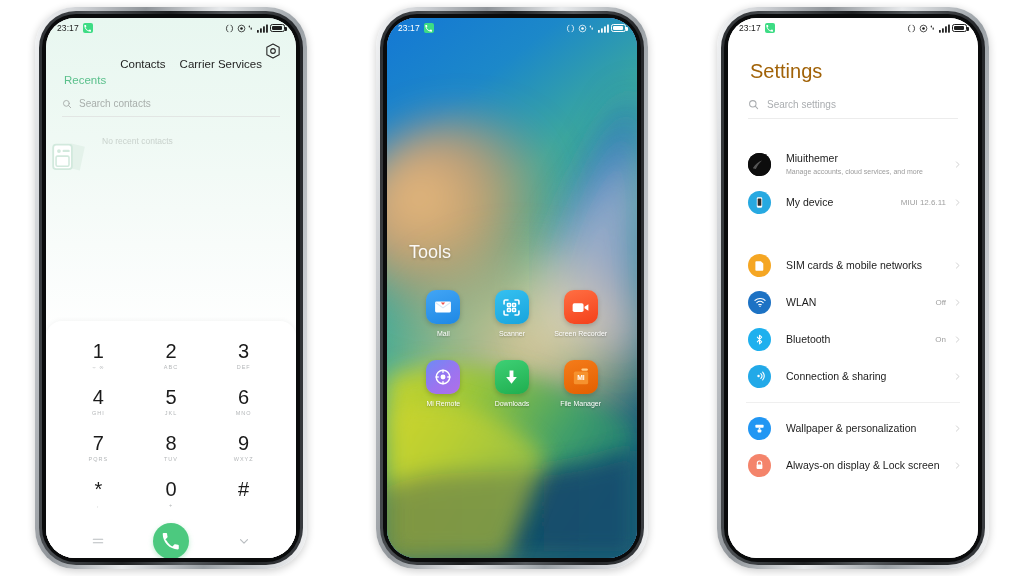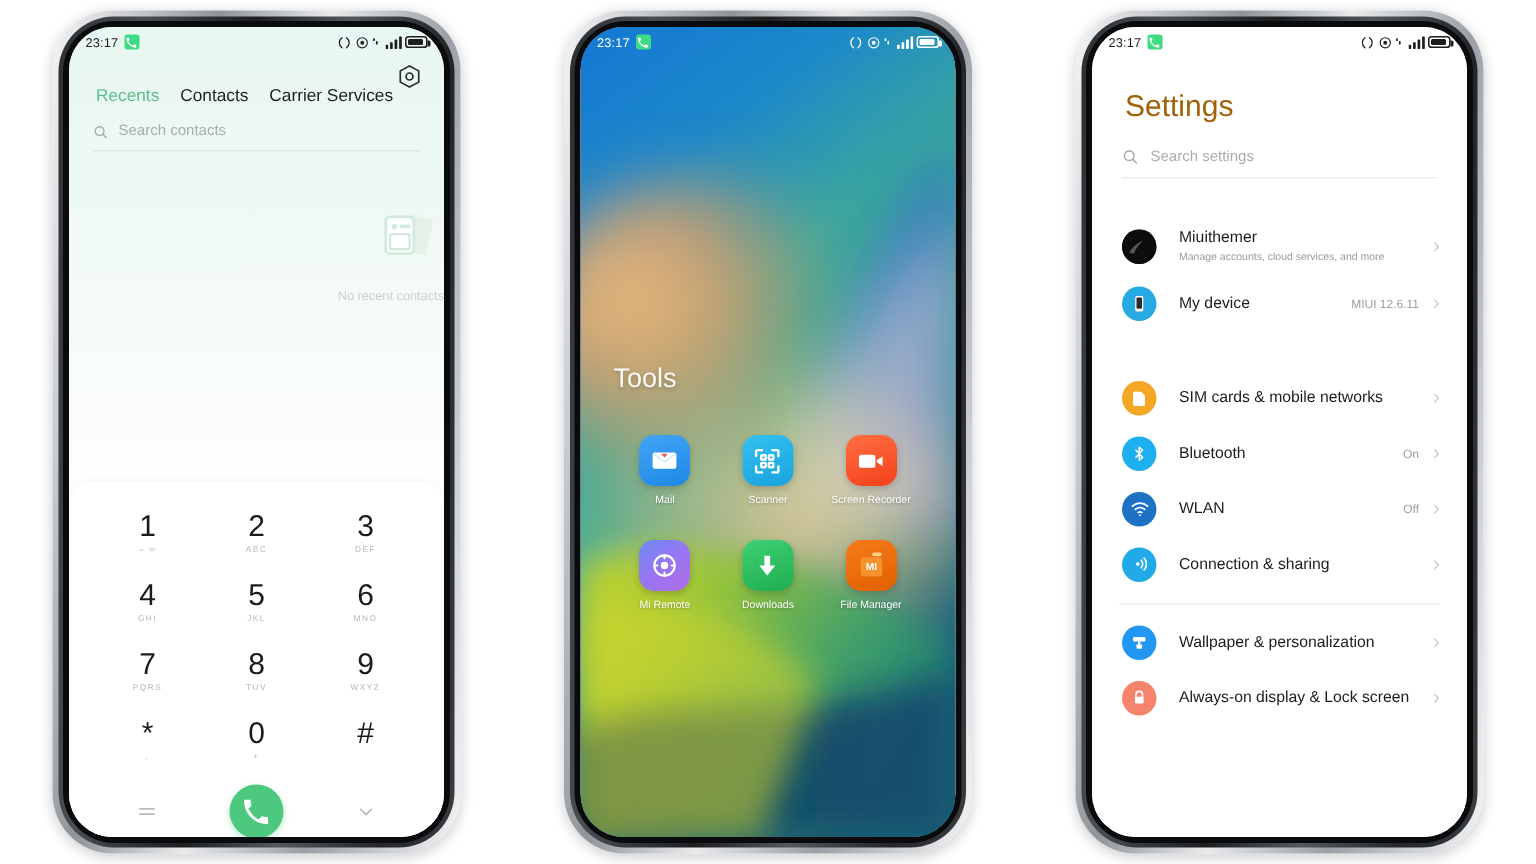--- a/index.html
+++ b/index.html
@@ -78,30 +78,30 @@
   .dialer-top { padding: 24px 0 0 0; position: relative; }
   .gear-btn {
     position: absolute; right: 14px; top: 24px;
     width: 18px; height: 18px; cursor: pointer;
   }
   .tabs {
     display: flex; gap: 14px; padding: 16px 18px 0 18px;
     font-size: 11.5px;
   }
   .tab { color: #1f1f1f; white-space: nowrap; cursor: pointer; }
-  .tab.active { color: #5bc08c; }
+  .tab.active { color: #5bc08c; margin-top: 16px; }
   .searchrow {
     margin: 12px 16px 0 16px; padding-bottom: 7px;
     border-bottom: 1px solid #e2e6e4;
     display: flex; align-items: center; gap: 7px;
   }
   .search-ph { font-size: 10px; color: #a8aeab; }
   .empty-area {
     position: absolute; top: 118px; left: 0; right: 0;
-    display: flex; flex-direction: column; align-items: flex-end; gap: 10px;
+    display: flex; flex-direction: row; align-items: flex-start; gap: 10px;
   }
   .empty-txt { font-size: 8.5px; color: #c9d2cd; }
   .dialpad {
     position: absolute; bottom: 0; left: 0; right: 0;
     height: 237px;
     background: #ffffff;
     border-top-left-radius: 16px; border-top-right-radius: 16px;
     box-shadow: 0 -1px 5px rgba(0,0,0,0.045);
     padding: 12px 16px 0 16px;
   }
@@ -592,53 +592,53 @@
             </div>
             <div class="s-txt">
               <div class="s-title">SIM cards &amp; mobile networks</div>
             </div>
             <svg class="chev" width="9" height="9" viewBox="0 0 24 24" fill="none" stroke="#c2c2c2" stroke-width="2" stroke-linecap="round" stroke-linejoin="round">
                 <path d="M9 5l7 7-7 7"></path>
               </svg>
           </div>
 
           <div class="s-row">
-            <div class="s-ico" style="background:#1eb0ee;">
-              <svg width="13" height="13" viewBox="0 0 24 24" fill="none" stroke="#fff" stroke-width="1.9" stroke-linejoin="round" stroke-linecap="round">
-                  <path d="M8 7.6 16 16.4 12 20V4l4 3.6L8 16.4"></path>
-                </svg>
-            </div>
-            <div class="s-txt">
-              <div class="s-title">Bluetooth</div>
-            </div>
-            <span class="s-val">On</span>
-            <svg class="chev" width="9" height="9" viewBox="0 0 24 24" fill="none" stroke="#c2c2c2" stroke-width="2" stroke-linecap="round" stroke-linejoin="round">
-                <path d="M9 5l7 7-7 7"></path>
-              </svg>
-          </div>
-
-          <div class="s-row">
             <div class="s-ico" style="background:#1d72c4;">
               <svg width="14" height="14" viewBox="0 0 24 24" fill="none" stroke="#fff" stroke-width="2" stroke-linecap="round">
                   <path d="M3.4 9.2a13 13 0 0 1 17.2 0"></path>
                   <path d="M6.6 13a8.4 8.4 0 0 1 10.8 0"></path>
                   <path d="M9.8 16.7a3.9 3.9 0 0 1 4.4 0"></path>
                   <circle cx="12" cy="19.6" r="1.1" fill="#fff" stroke="none"></circle>
                 </svg>
             </div>
             <div class="s-txt">
               <div class="s-title">WLAN</div>
             </div>
             <span class="s-val">Off</span>
             <svg class="chev" width="9" height="9" viewBox="0 0 24 24" fill="none" stroke="#c2c2c2" stroke-width="2" stroke-linecap="round" stroke-linejoin="round">
                 <path d="M9 5l7 7-7 7"></path>
               </svg>
           </div>
 
           <div class="s-row">
+            <div class="s-ico" style="background:#1eb0ee;">
+              <svg width="13" height="13" viewBox="0 0 24 24" fill="none" stroke="#fff" stroke-width="1.9" stroke-linejoin="round" stroke-linecap="round">
+                  <path d="M8 7.6 16 16.4 12 20V4l4 3.6L8 16.4"></path>
+                </svg>
+            </div>
+            <div class="s-txt">
+              <div class="s-title">Bluetooth</div>
+            </div>
+            <span class="s-val">On</span>
+            <svg class="chev" width="9" height="9" viewBox="0 0 24 24" fill="none" stroke="#c2c2c2" stroke-width="2" stroke-linecap="round" stroke-linejoin="round">
+                <path d="M9 5l7 7-7 7"></path>
+              </svg>
+          </div>
+
+          <div class="s-row">
             <div class="s-ico" style="background:#22a9e8;">
               <svg width="14" height="14" viewBox="0 0 24 24" fill="none" stroke="#fff" stroke-width="1.9" stroke-linecap="round">
                   <circle cx="9.5" cy="12" r="2.1" fill="#fff" stroke="none"></circle>
                   <path d="M13.4 7.8a6 6 0 0 1 0 8.4"></path>
                   <path d="M16.6 5.2a10 10 0 0 1 0 13.6"></path>
                 </svg>
             </div>
             <div class="s-txt">
               <div class="s-title">Connection &amp; sharing</div>
             </div>

